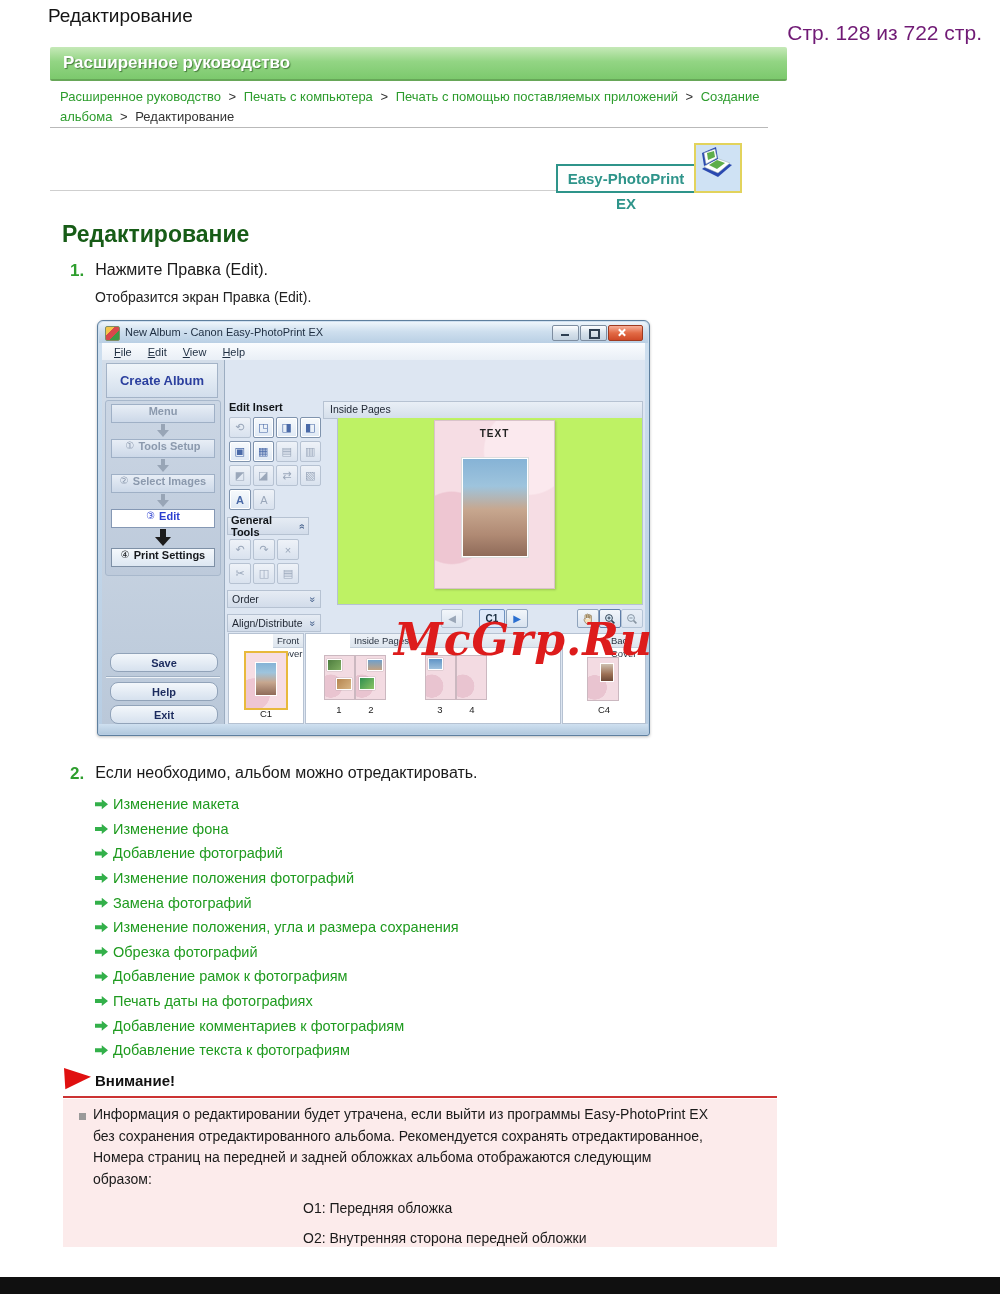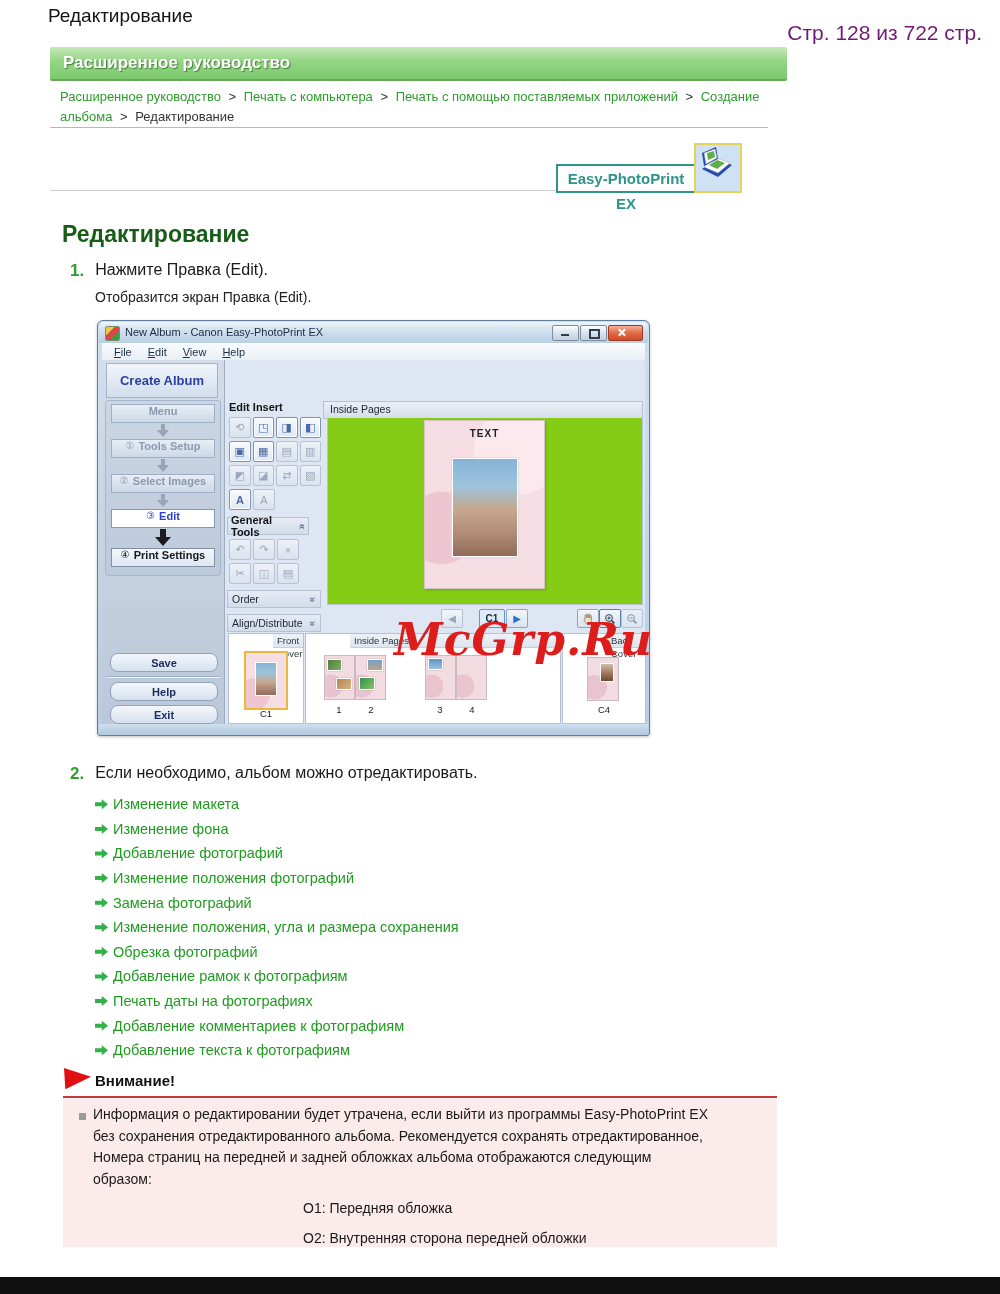--- a/index.html
+++ b/index.html
@@ -133,21 +133,21 @@
                   font-size:11px;font-weight:bold;color:#101418;}
   .chev-up{display:inline-block;transform:rotate(-90deg);font-size:10px;color:#46618c;}
   .chev-down{display:inline-block;transform:rotate(90deg);font-size:10px;color:#46618c;}
   .bar{display:flex;justify-content:space-between;align-items:center;height:16px;margin-top:6px;padding:0 4px;
        border:1px solid #b6c2d2;background:linear-gradient(180deg,#e6ecf4,#d2dcea);font-size:10.5px;color:#1d2430;}
 
   
   .preview{position:absolute;left:221px;top:41px;width:320px;height:228px;}
   .preview-header{height:16px;background:linear-gradient(180deg,#e9eff6,#d5dfeb);border:1px solid #b6c2d2;
                   font-size:10.5px;color:#1d2430;padding-left:6px;line-height:15px;}
-  .canvas{position:absolute;left:4px;top:17px;right:0;height:186px;background:#84cc16;border:1px solid #b6c2d2;border-top:none;}
+  .canvas{position:absolute;left:14px;top:17px;right:0;height:186px;background:#bef264;border:1px solid #b6c2d2;border-top:none;}
   .album-page{position:absolute;left:96px;top:2px;width:119px;height:167px;border:1px solid #d9c3ca;
               box-shadow:1px 1px 2px rgba(0,0,0,.18);
               background:radial-gradient(circle at 78% 18%,#fbe9ee 0 26%,transparent 27%),
                          radial-gradient(circle at 14% 64%,#eec6d2 0 24%,transparent 25%),#f6dde4;}
   .album-text{margin-top:7px;text-align:center;font-size:10px;font-weight:bold;color:#222;letter-spacing:1px;}
   .album-photo{position:absolute;left:27px;top:37px;width:64px;height:97px;border:1px solid #fff;box-shadow:0 0 0 1px #ddd;
                background:linear-gradient(180deg,#86b3d6 0%,#9ec4dd 28%,#c7a78f 52%,#b08a74 78%,#8f6b59 100%);}
   .pnav{position:absolute;left:0;right:0;top:208px;height:18px;}
   .pn-btn{position:absolute;top:0;width:20px;height:17px;border:1px solid #8fa3bc;border-radius:2px;
           background:linear-gradient(180deg,#f2f6fa,#d9e3ef);display:flex;align-items:center;justify-content:center;font-size:10px;}

